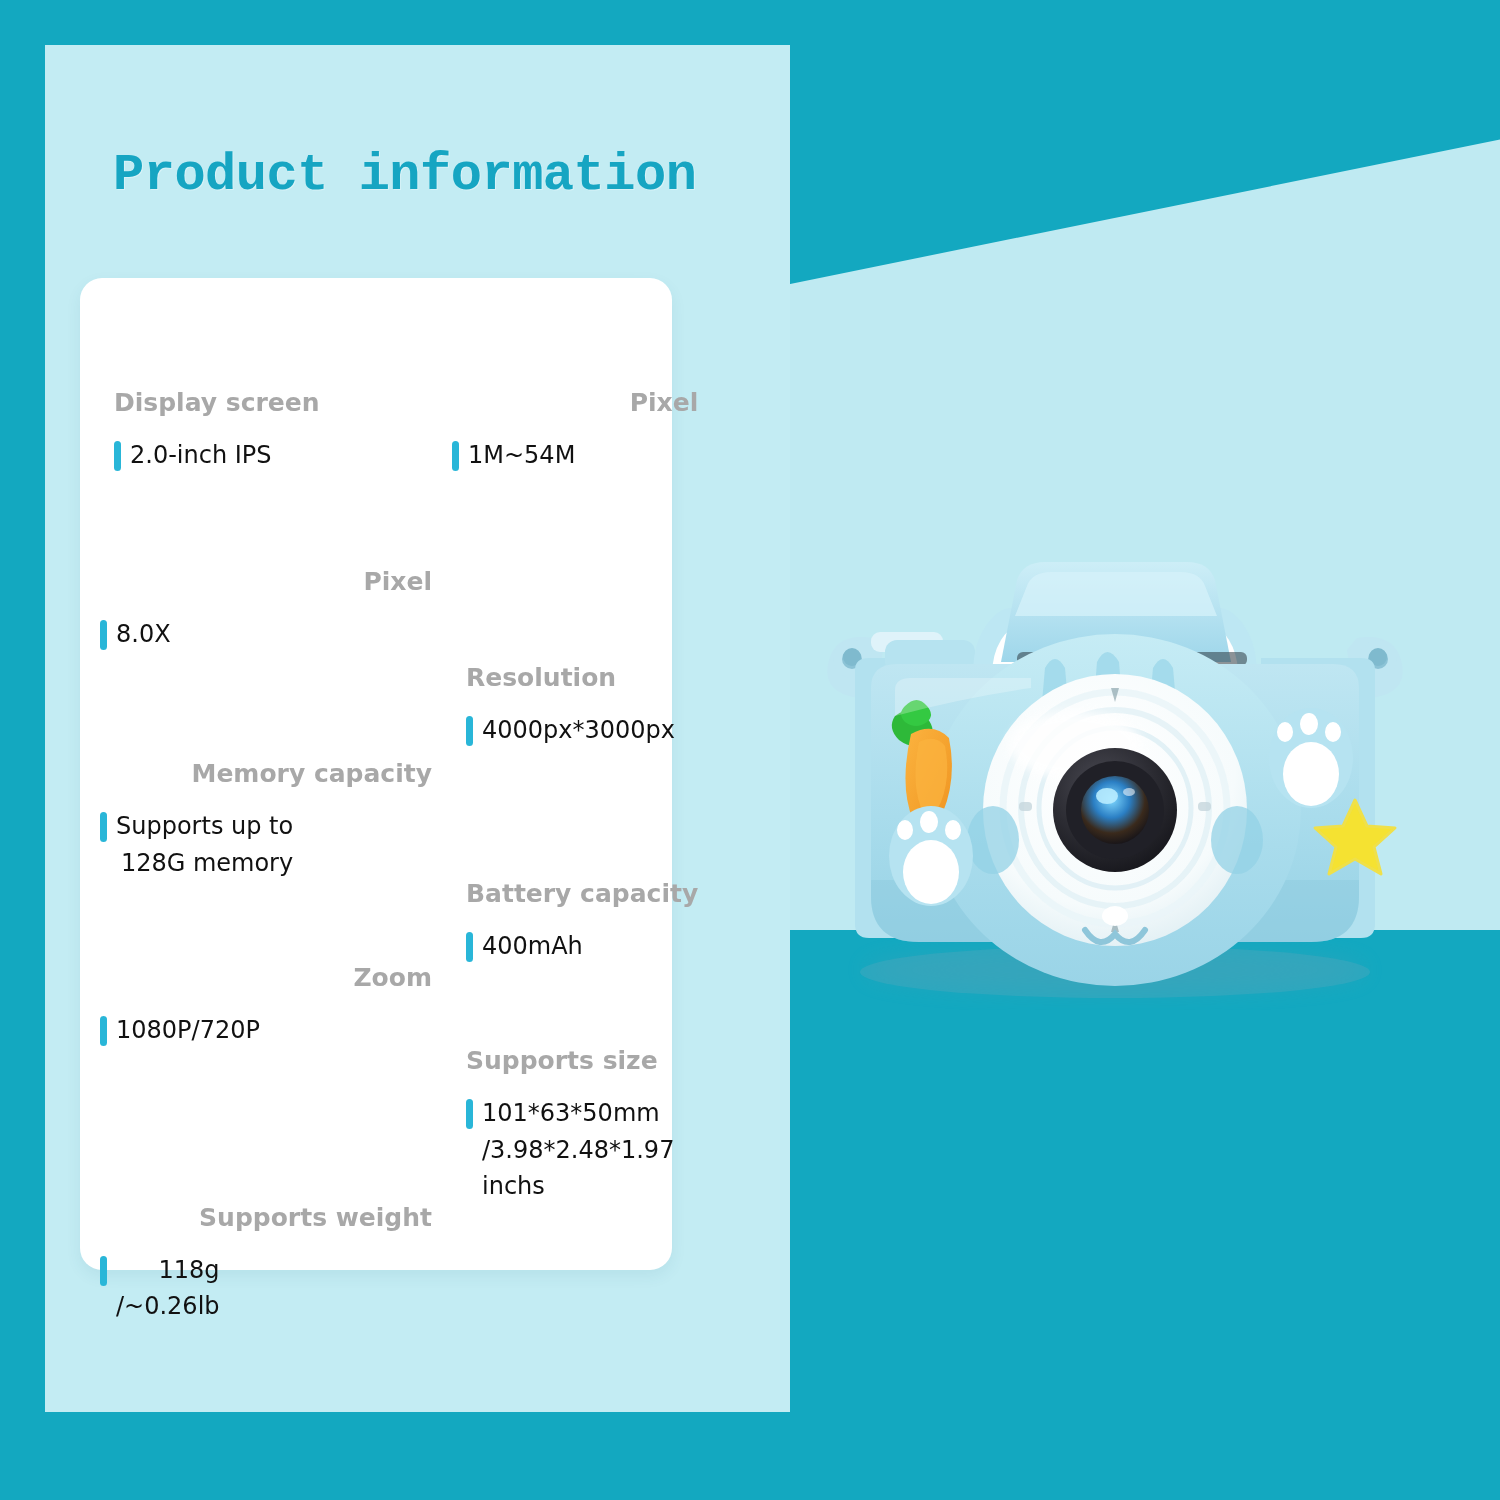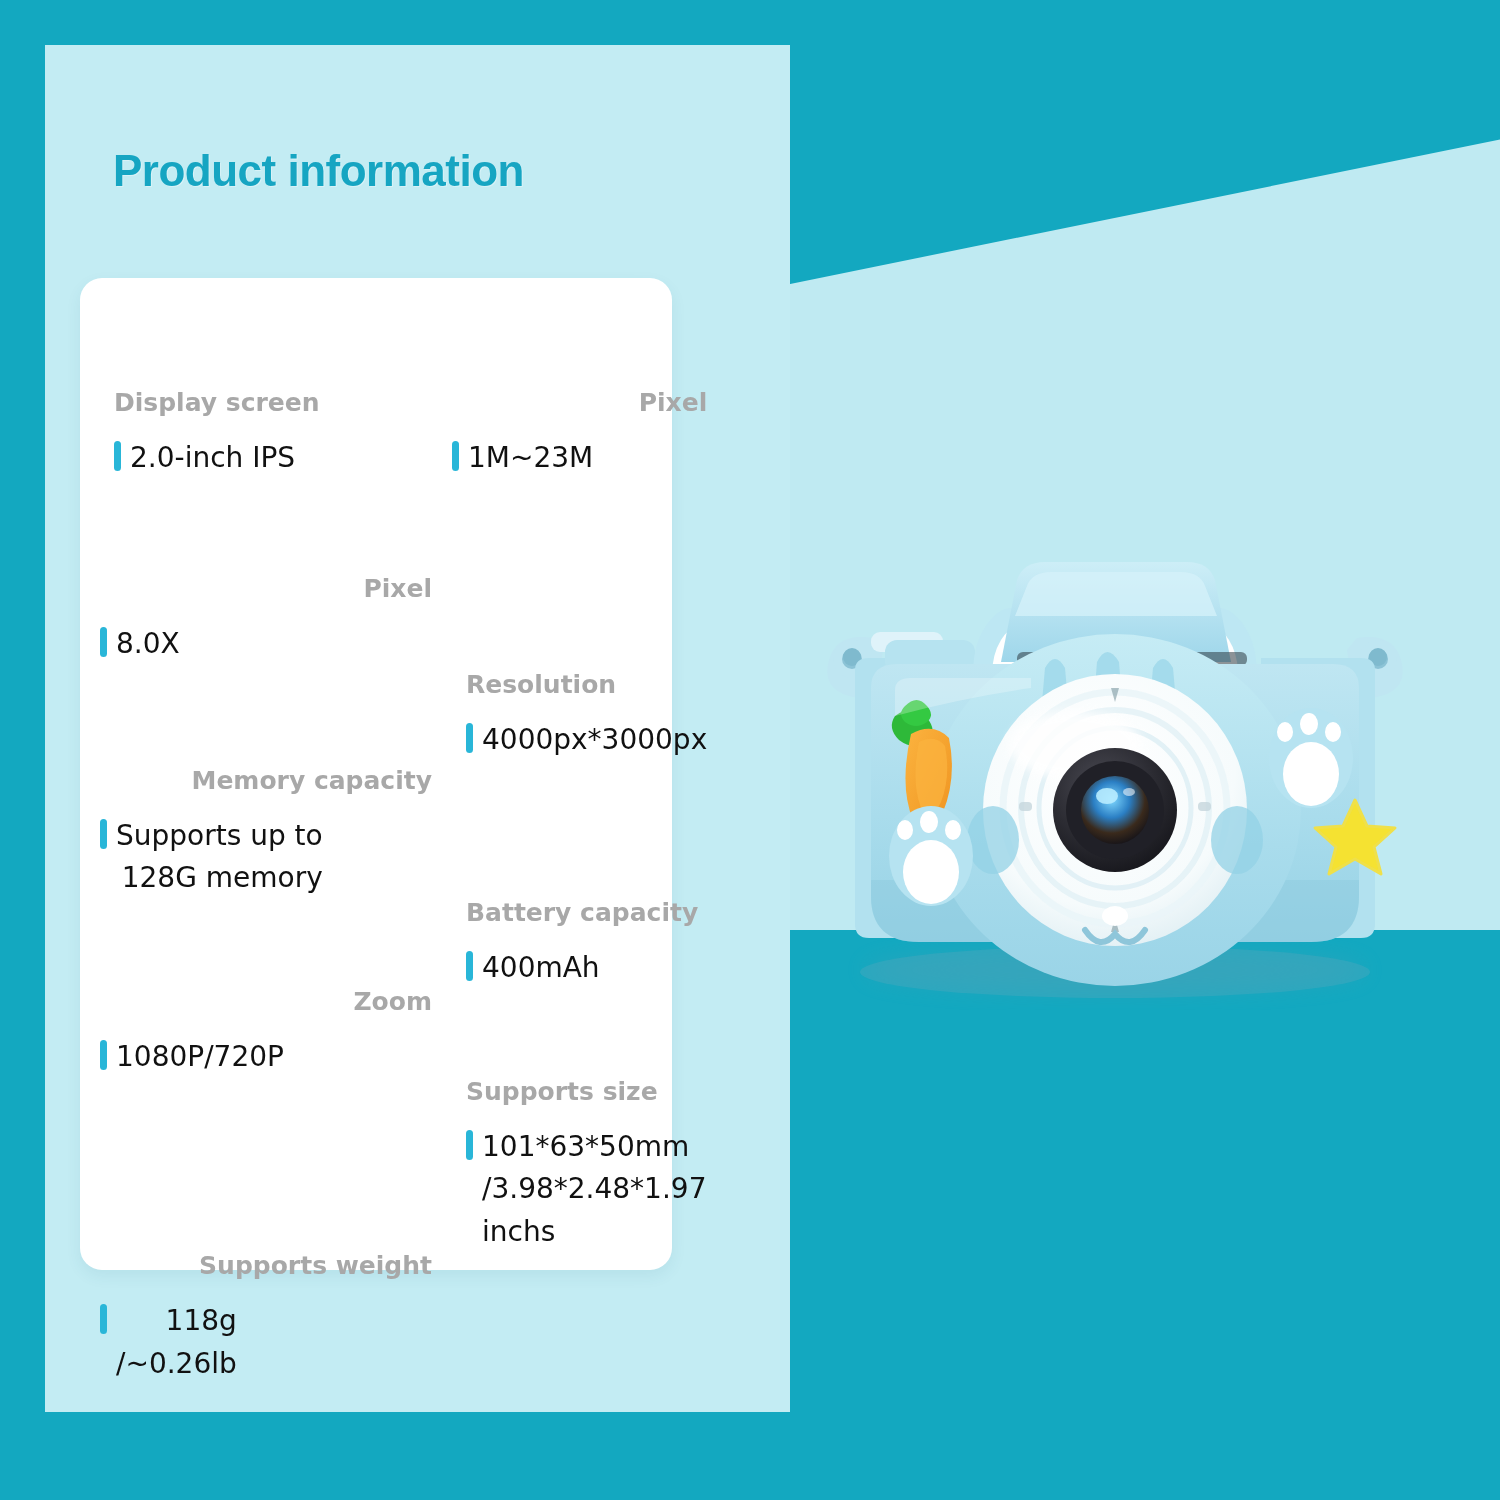--- a/index.html
+++ b/index.html
@@ -38,25 +38,25 @@
     width: 745px;
     height: 1367px;
     background: #c3ecf3;
   }
 
   
   .page-title {
     position: absolute;
     left: 113px;
     top: 146px;
-    font-size: 44px;
+    font-size: 52px;
     font-weight: 700;
     letter-spacing: -0.5px;
     color: #16a5c2;
-    font-family: Liberation Sans, sans-serif;
+    font-family: Liberation Mono, monospace;
     text-shadow: 1px 1px 0 rgba(255,255,255,0.35);
     white-space: nowrap;
   }
 
   
   .spec-card {
     position: absolute;
     left: 80px;
     top: 278px;
     width: 592px;
@@ -98,21 +98,21 @@
   .accent-bar {
     flex: 0 0 auto;
     width: 7px;
     height: 30px;
     border-radius: 4px;
     background: #29b6d8;
     margin-top: 4px;
   }
   .spec-value {
     color: #111111;
-    font-size: 28px;
+    font-size: 24px;
     font-weight: 400;
     line-height: 1.52;
     white-space: pre-line;
   }
 
   
   .row-gap-1 { height: 96px; }
   .row-gap-2 { height: 96px; }
   .row-gap-3 { height: 18px; }
   .row-gap-4 { height: 20px; }
@@ -145,21 +145,21 @@
         <div class="spec-label">Display screen</div>
         <div class="spec-value-row">
           <span class="accent-bar"></span>
           <span class="spec-value">2.0-inch IPS</span>
         </div>
       </div>
       <div class="spec-cell col-right">
         <div class="spec-label">Pixel</div>
         <div class="spec-value-row">
           <span class="accent-bar"></span>
-          <span class="spec-value">1M~23M</span>
+          <span class="spec-value">1M~54M</span>
         </div>
       </div>
 
       <div class="row-gap-1"></div>
       <div class="row-gap-1"></div>
 
       <div class="spec-cell col-right">
         <div class="spec-label">Pixel</div>
         <div class="spec-value-row">
           <span class="accent-bar"></span>

